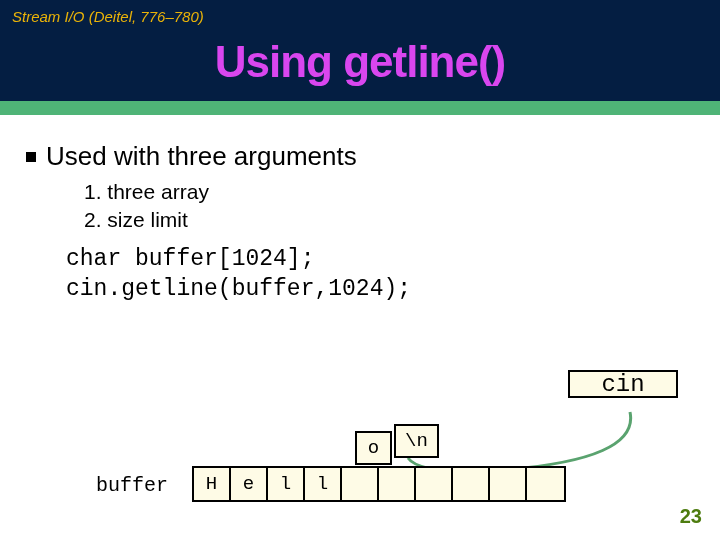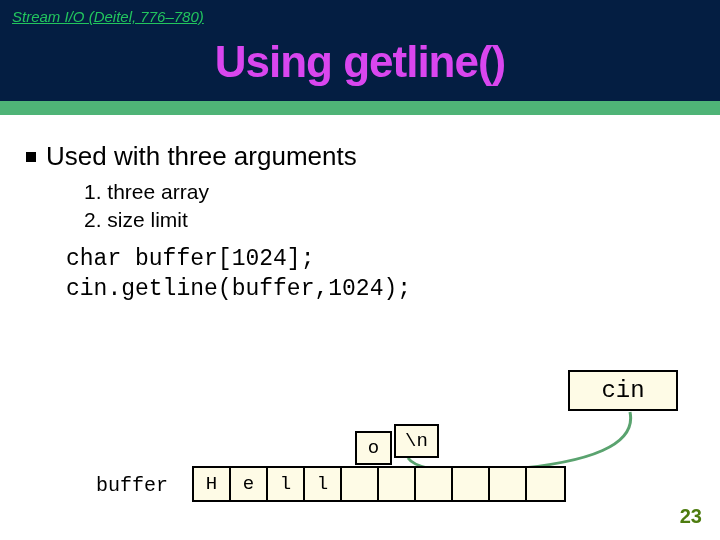--- a/index.html
+++ b/index.html
@@ -11,24 +11,23 @@
     position: relative;
     overflow: hidden;
   }
   .header {
     background: #041e42;
     width: 100%;
     padding: 6px 0 0 0;
     position: relative;
   }
   .breadcrumb {
-    color: #22c55e;
+    color: #eab308;
     font-size: 15px;
     font-style: italic;
-    text-decoration: underline;
     padding: 2px 12px 4px 12px;
     font-family: Arial, sans-serif;
   }
   .title {
     color: #d946ef;
     font-size: 44px;
     font-weight: 900;
     text-align: center;
     padding: 8px 0 14px 0;
     font-family: Arial Black, Arial, sans-serif;
@@ -74,21 +73,21 @@
     left: 0;
     top: 370px;
     width: 720px;
     height: 150px;
   }
   .cin-box {
     position: absolute;
     right: 42px;
     top: 0;
     width: 110px;
-    height: 41px;
+    height: 28px;
     border: 2px solid #000;
     background: #fefbe6;
     font-family: "Courier New", monospace;
     font-size: 24px;
     display: flex;
     align-items: center;
     justify-content: center;
   }
   .buffer-label {
     position: absolute;

